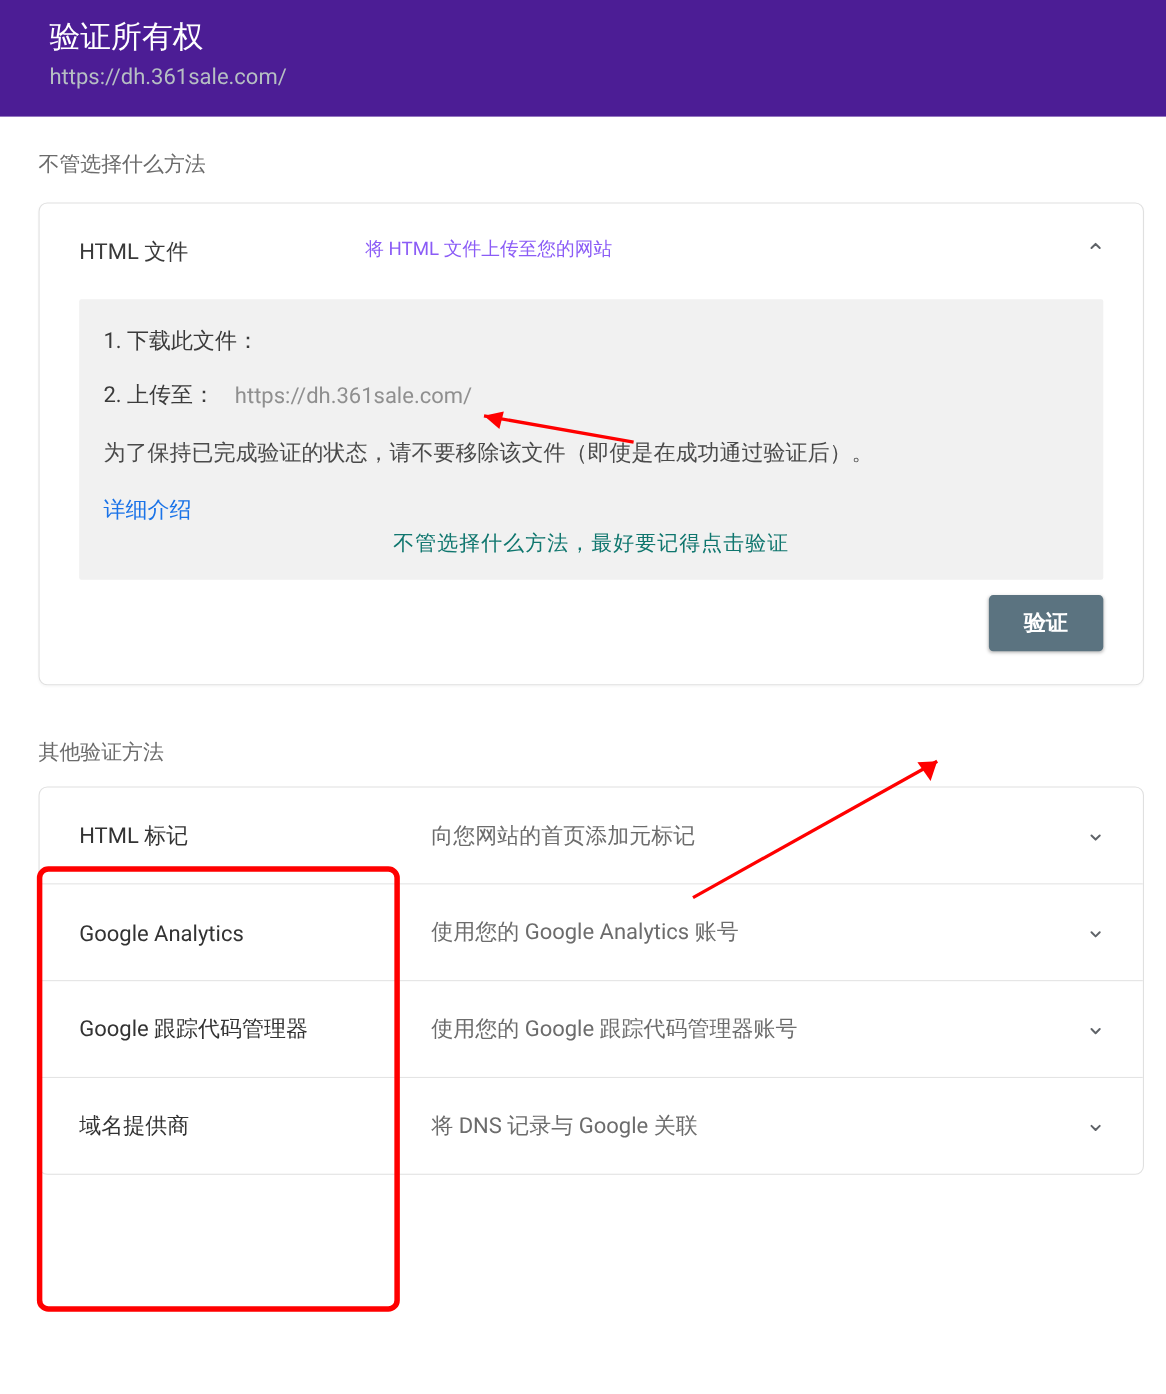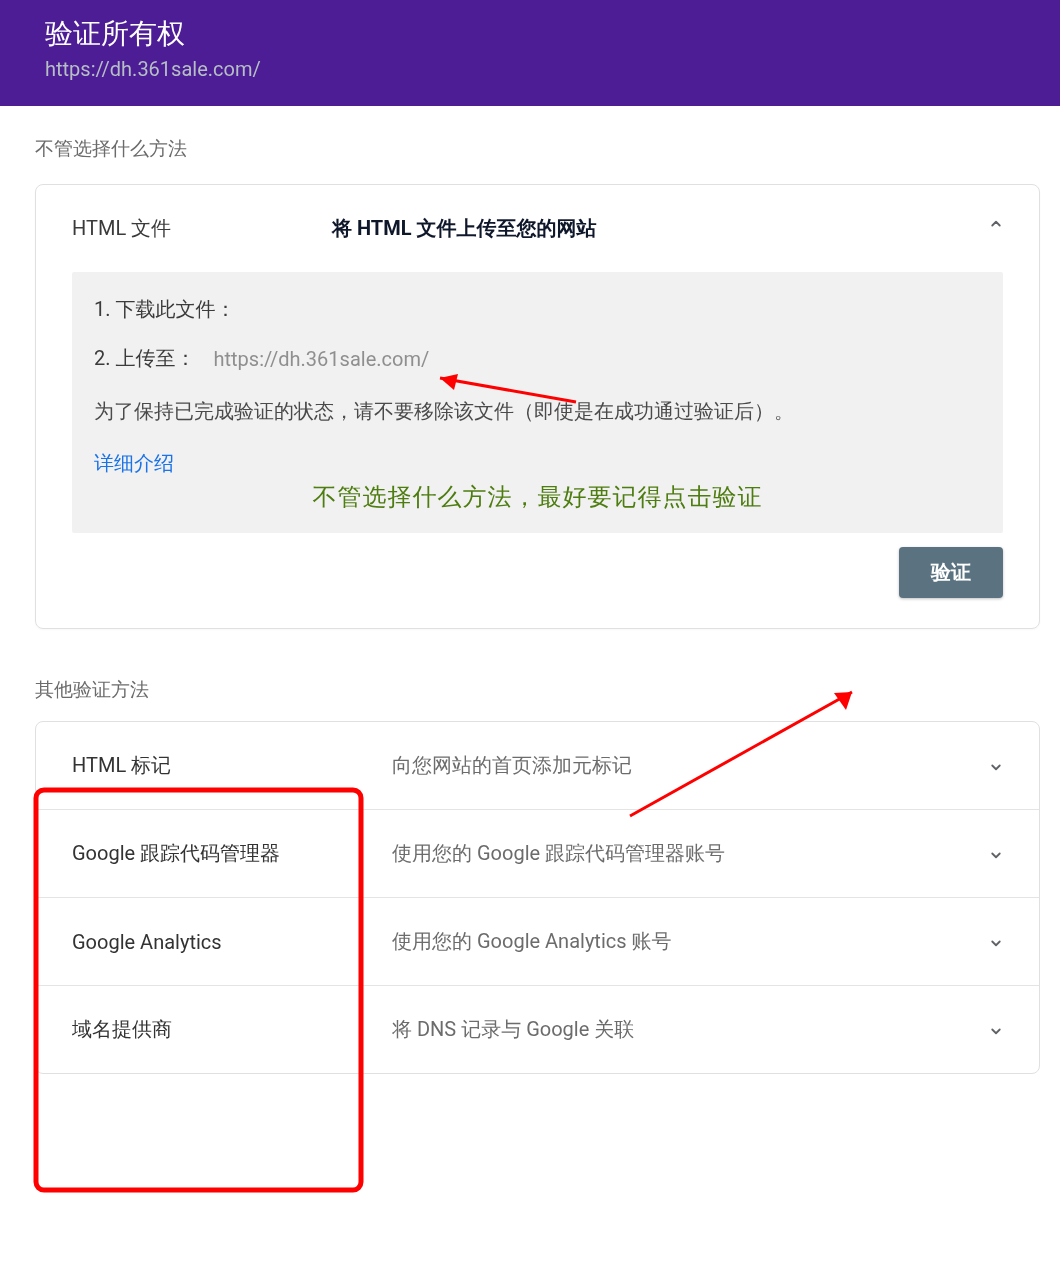--- a/index.html
+++ b/index.html
@@ -46,24 +46,23 @@
       align-items: flex-start;
       margin-bottom: 30px;
     }
     .method-title {
       font-size: 20px;
       color: #3a3a3a;
       width: 260px;
       flex-shrink: 0;
     }
     .method-subtitle {
-      font-size: 20px;
-      color: #0f172a;
+      font-size: 17px;
+      color: #8b5cf6;
       flex: 1;
-      font-weight: bold;
     }
     .chevron {
       width: 16px;
       height: 16px;
       flex-shrink: 0;
     }
     .chevron svg { display:block; }
     .graybox {
       background: #f1f1f1;
       padding: 24px 22px 20px 22px;
@@ -107,22 +106,22 @@
       line-height: 1.7;
       margin-top: 6px;
       margin-bottom: 22px;
     }
     .detail-link {
       color: #1a73e8;
       font-size: 20px;
       cursor: pointer;
     }
     .red-text {
-      color: #4d7c0f;
-      font-size: 24px;
+      color: #0f766e;
+      font-size: 19px;
       text-align: center;
       margin-top: 4px;
       font-weight: 400;
       letter-spacing: 1px;
     }
     .verify-row {
       display: flex;
       justify-content: flex-end;
       margin-top: 14px;
     }
@@ -225,31 +224,31 @@
     <div class="other-row">
       <div class="other-title">HTML 标记</div>
       <div class="other-desc">向您网站的首页添加元标记</div>
       <span class="chevron">
         <svg viewBox="0 0 24 24" width="18" height="18">
             <path d="M7 10l5 5 5-5" fill="none" stroke="#5f6368" stroke-width="2.4" stroke-linecap="round" stroke-linejoin="round"></path>
           </svg>
       </span>
     </div>
     <div class="other-row">
+      <div class="other-title">Google Analytics</div>
+      <div class="other-desc">使用您的 Google Analytics 账号</div>
+      <span class="chevron">
+        <svg viewBox="0 0 24 24" width="18" height="18">
+            <path d="M7 10l5 5 5-5" fill="none" stroke="#5f6368" stroke-width="2.4" stroke-linecap="round" stroke-linejoin="round"></path>
+          </svg>
+      </span>
+    </div>
+    <div class="other-row">
       <div class="other-title">Google 跟踪代码管理器</div>
       <div class="other-desc">使用您的 Google 跟踪代码管理器账号</div>
-      <span class="chevron">
-        <svg viewBox="0 0 24 24" width="18" height="18">
-            <path d="M7 10l5 5 5-5" fill="none" stroke="#5f6368" stroke-width="2.4" stroke-linecap="round" stroke-linejoin="round"></path>
-          </svg>
-      </span>
-    </div>
-    <div class="other-row">
-      <div class="other-title">Google Analytics</div>
-      <div class="other-desc">使用您的 Google Analytics 账号</div>
       <span class="chevron">
         <svg viewBox="0 0 24 24" width="18" height="18">
             <path d="M7 10l5 5 5-5" fill="none" stroke="#5f6368" stroke-width="2.4" stroke-linecap="round" stroke-linejoin="round"></path>
           </svg>
       </span>
     </div>
     <div class="other-row">
       <div class="other-title">域名提供商</div>
       <div class="other-desc">将 DNS 记录与 Google 关联</div>
       <span class="chevron">

